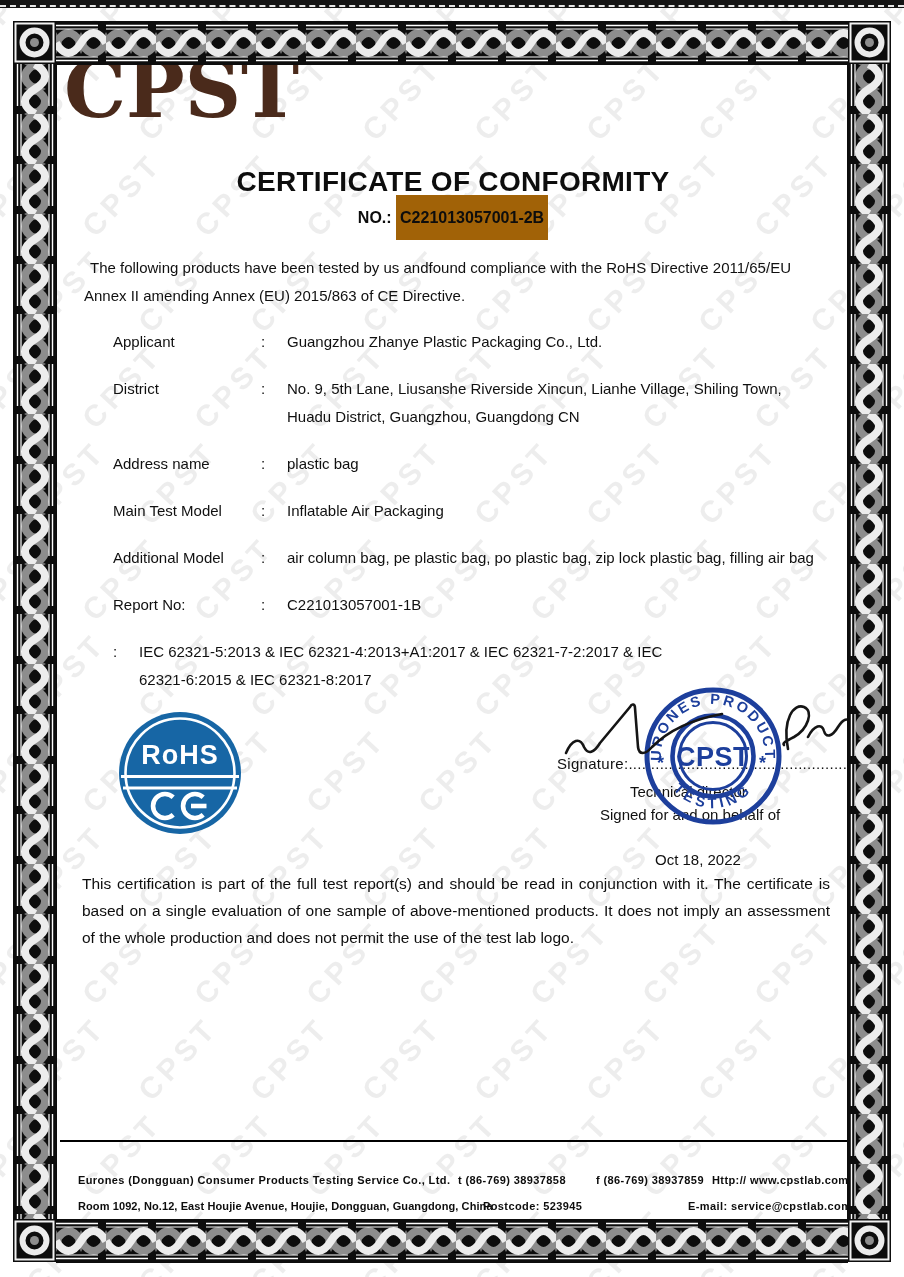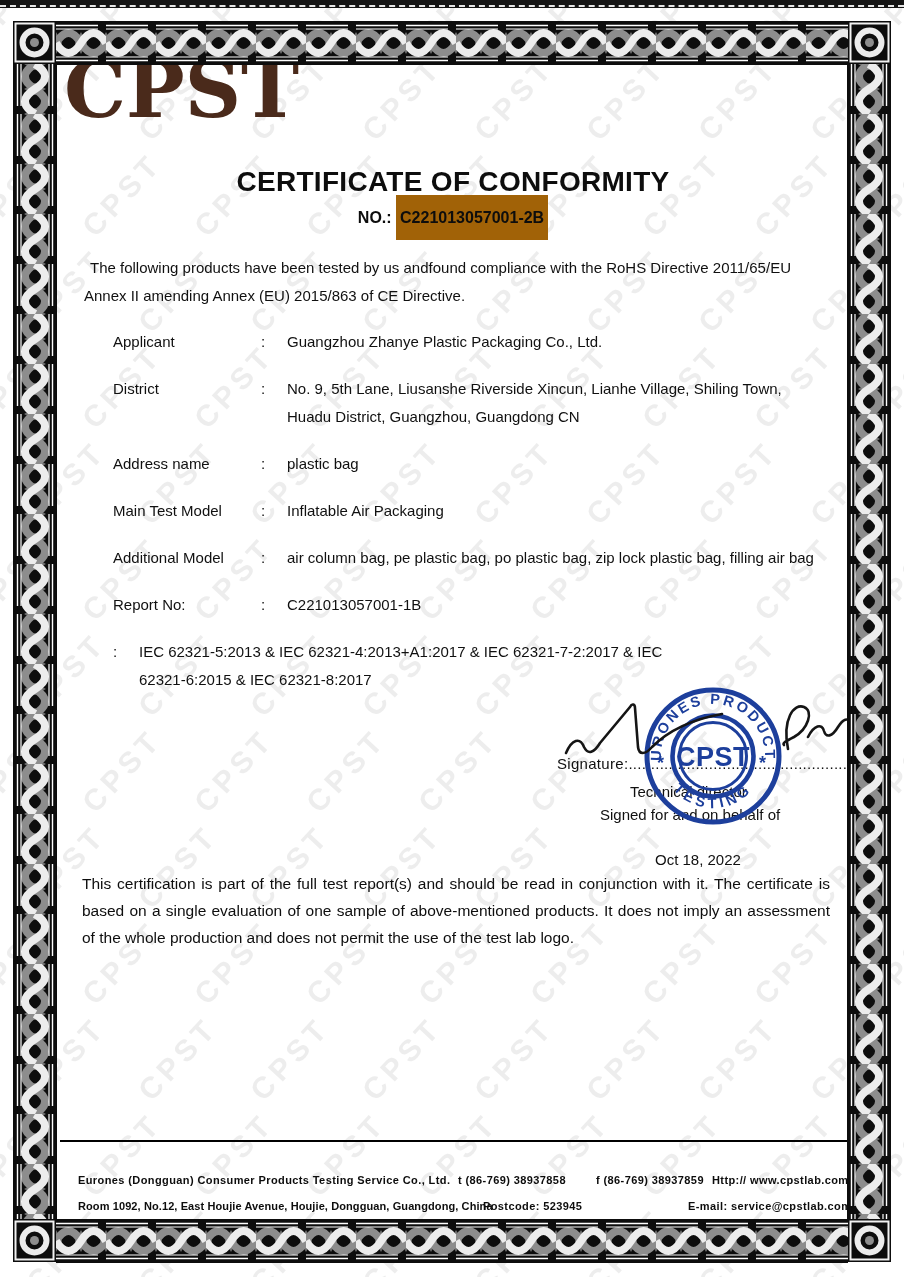--- a/index.html
+++ b/index.html
@@ -337,20 +337,34 @@
           <span class="fcolon">:</span>
           <span class="fvalue">C221013057001-1B</span>
       </div>
       <div class="frow">
           <span class="fcolon">:</span>
           <span class="fvalue">IEC 62321-5:2013 &amp; IEC 62321-4:2013+A1:2017 &amp; IEC 62321-7-2:2017 &amp; IEC
 62321-6:2015 &amp; IEC 62321-8:2017</span>
       </div>
     </div>
 
+    <div class="rohs">
+      <svg viewBox="-63 -63 126 126" width="126" height="126">
+        <circle r="61" fill="#1766a5"></circle>
+        <circle r="54.5" fill="none" stroke="#ffffff" stroke-width="2.6"></circle>
+        <text x="0" y="-9" text-anchor="middle" font-family="Liberation Sans, sans-serif" font-size="27" font-weight="700" fill="#ffffff" letter-spacing="1">RoHS</text>
+        <line x1="-59" y1="3.5" x2="59" y2="3.5" stroke="#ffffff" stroke-width="3"></line>
+        <line x1="-57" y1="15" x2="57" y2="15" stroke="#ffffff" stroke-width="3"></line>
+        <g stroke="#ffffff" stroke-width="4.6" fill="none">
+          <path d="M -6.8,24.2 A 12,12 0 1 0 -6.8,41.8"></path>
+          <path d="M 23.2,24.2 A 12,12 0 1 0 23.2,41.8"></path>
+          <path d="M 11,33 L 26.5,33"></path>
+        </g>
+      </svg>
+    </div>
 
     <div class="sig-line">Signature:.......................................................</div>
     <div class="sig-title">Technical director</div>
     <div class="sig-behalf">Signed for and on behalf of</div>
     <div class="sig-date">Oct 18, 2022</div>
 
     <svg class="stamp" viewBox="-73 -73 146 146">
       <defs>
         <path id="arcTop" d="M -52,0 A 52,52 0 0 1 52,0"></path>
         <path id="arcBot" d="M -52,0 A 52,52 0 0 0 52,0"></path>

